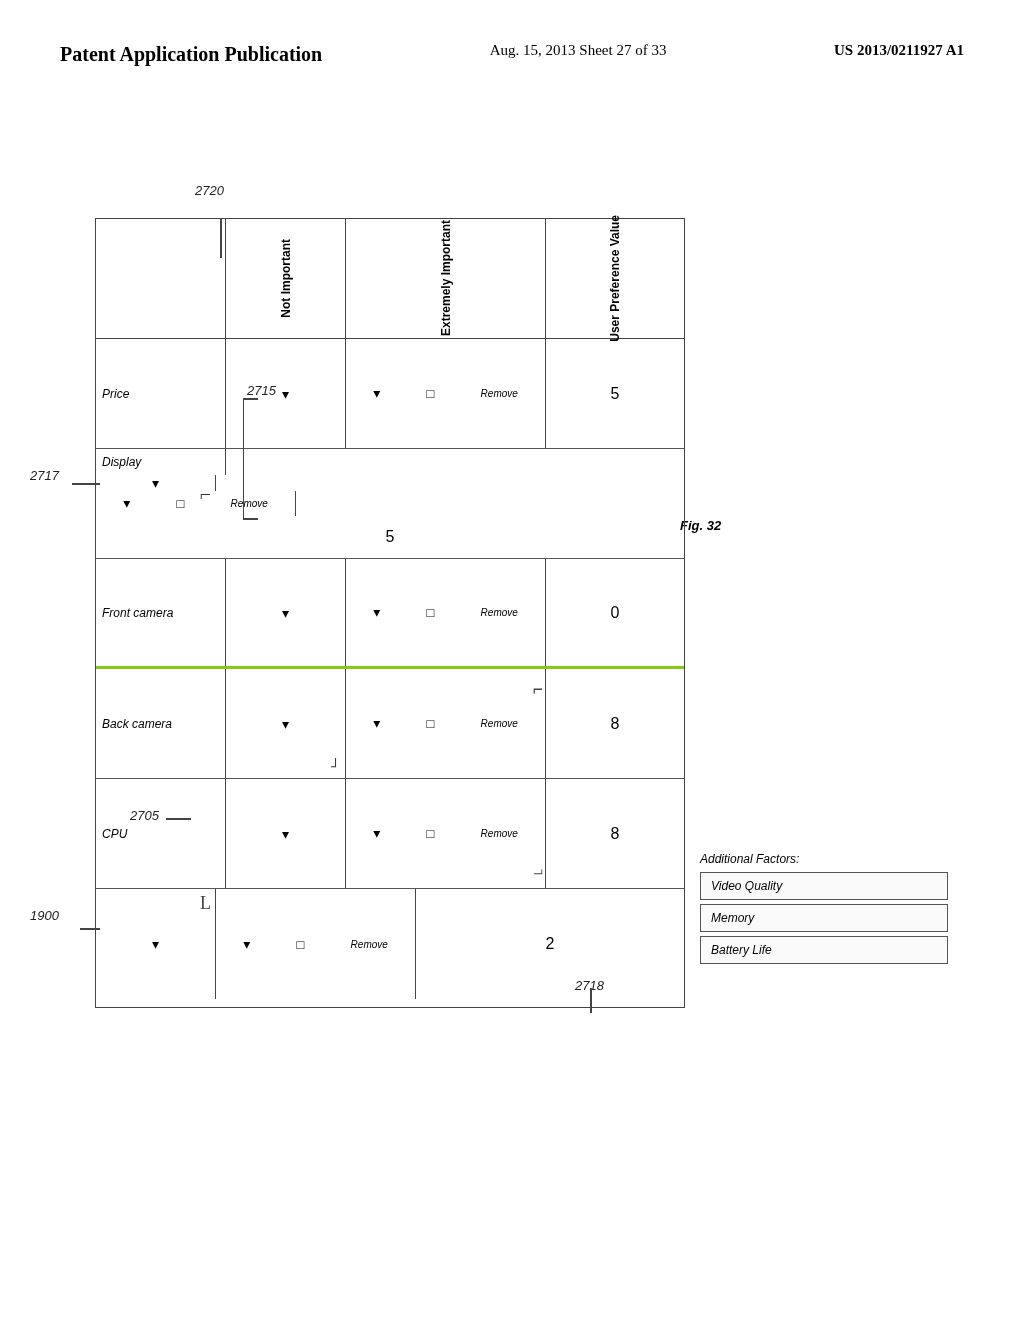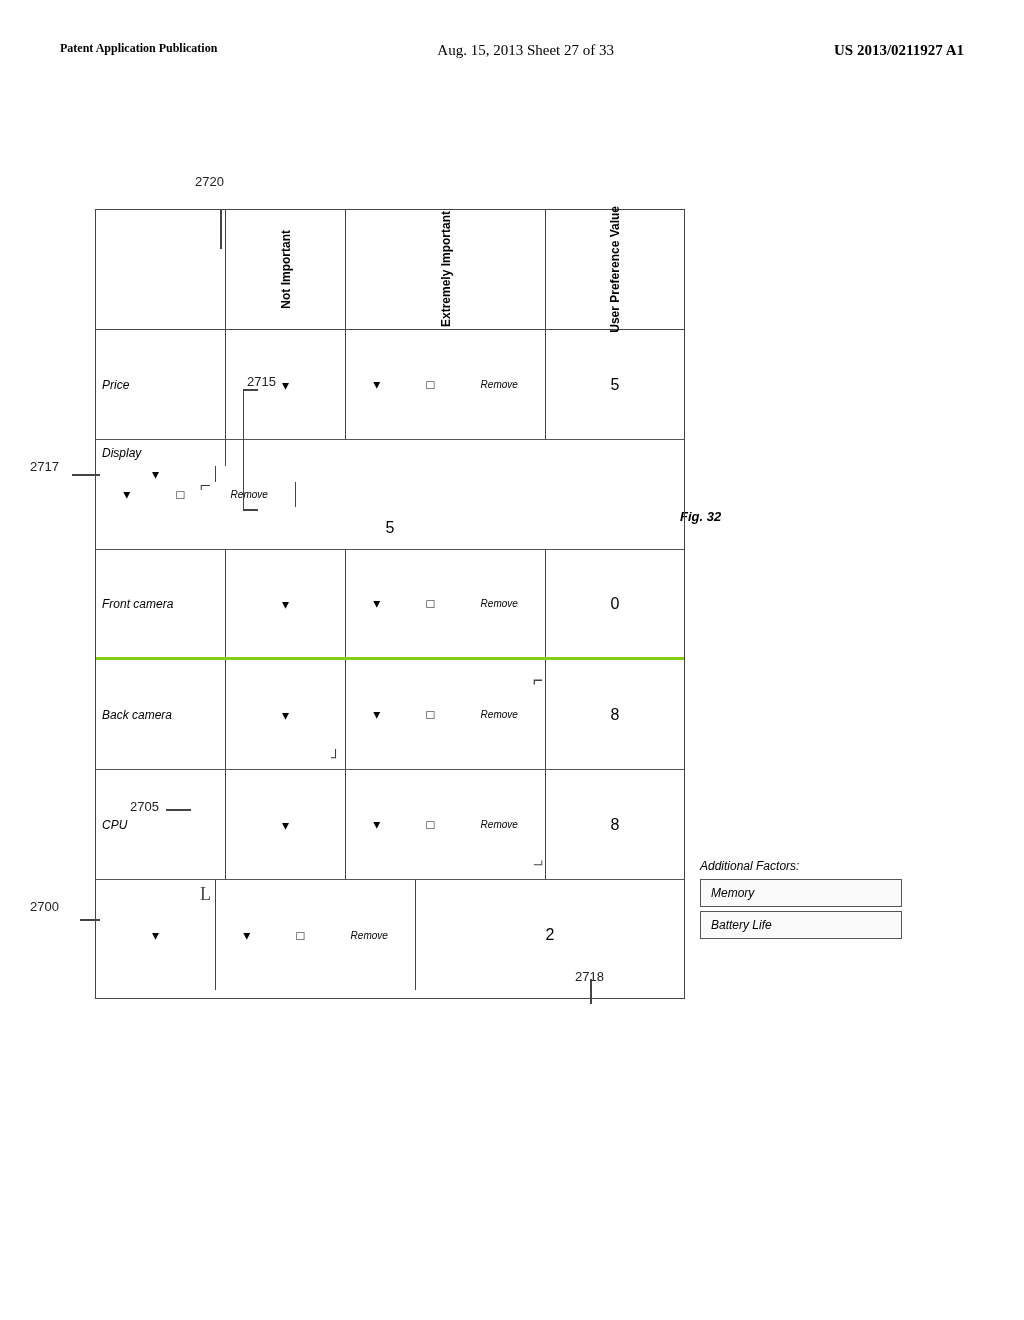--- a/index.html
+++ b/index.html
@@ -15,21 +15,21 @@
     .header {
       display: flex;
       justify-content: space-between;
       align-items: flex-start;
       padding: 40px 60px 20px 60px;
       font-size: 15px;
     }
 
     .header-left {
       font-weight: bold;
-      font-size: 12px;
+      font-size: 20px;
       line-height: 1.4;
     }
 
     .header-center {
       font-size: 15px;
       text-align: center;
       padding-top: 2px;
     }
 
     .header-right {
@@ -42,20 +42,21 @@
       position: relative;
       width: 100%;
       height: calc(1320px - 120px);
       padding: 0 40px;
     }
 
     
     .ref-label {
       position: absolute;
       font-size: 14px;
+      font-style: italic;
       color: #222;
       font-family: 'Arial', sans-serif;
     }
 
     
     .fig-label {
       position: absolute;
       font-size: 16px;
       font-style: italic;
       font-weight: bold;
@@ -71,21 +72,21 @@
 <body>
 
 <div class="header">
   <div class="header-left">Patent Application Publication</div>
   <div class="header-center">Aug. 15, 2013  Sheet 27 of 33</div>
   <div class="header-right">US 2013/0211927 A1</div>
 </div>
 
 <div class="main-content">
 
-  <div class="ref-label handwritten" style="left: 30px; top: 820px;">2700</div>
+  <div class="ref-label handwritten" style="left: 30px; top: 820px;">1900</div>
 
   <div class="ref-label handwritten" style="left: 30px; top: 380px;">2717</div>
 
   <div class="ref-label handwritten" style="left: 195px; top: 95px;">2720</div>
 
   <div class="ref-label handwritten" style="left: 130px; top: 720px;">2705</div>
 
   <div class="ref-label handwritten" style="left: 247px; top: 295px;">2715</div>
 
   <div class="ref-label handwritten" style="left: 575px; top: 890px;">2718</div>
@@ -212,23 +213,24 @@
         <span style="font-size: 13px; font-family: Arial;">□</span>
         <span style="font-size: 10px; font-style: italic; font-family: Arial;">Remove</span>
       </div>
       <div style="flex: 1; display: flex; align-items: center; justify-content: center; font-size: 16px; font-family: Arial;">
         <span>2</span>
       </div>
     </div>
 
   </div>
 
-  <div style="position: absolute; top: 780px; left: 700px; width: 202px;">
+  <div style="position: absolute; top: 764px; left: 700px; width: 248px;">
     <div style="font-size: 12px; font-style: italic; font-family: Arial, sans-serif; margin-bottom: 6px;">Additional Factors:</div>
     <div style="display: flex; flex-direction: column; gap: 4px;">
+      <div style="border: 1px solid #555; padding: 6px 10px; font-style: italic; font-size: 12px; font-family: Arial, sans-serif; background: #fafafa;">Video Quality</div>
       <div style="border: 1px solid #555; padding: 6px 10px; font-style: italic; font-size: 12px; font-family: Arial, sans-serif; background: #fafafa;">Memory</div>
       <div style="border: 1px solid #555; padding: 6px 10px; font-style: italic; font-size: 12px; font-family: Arial, sans-serif; background: #fafafa;">Battery Life</div>
     </div>
   </div>
 
   <div style="position: absolute; top: 310px; left: 243px; width: 2px; height: 120px; border-left: 1.5px solid #444;"></div>
   <div style="position: absolute; top: 310px; left: 243px; width: 15px; height: 1.5px; background: #444;"></div>
   <div style="position: absolute; top: 430px; left: 243px; width: 15px; height: 1.5px; background: #444;"></div>
 
   <div style="position: absolute; top: 840px; left: 80px; width: 20px; height: 1.5px; background: #444;"></div>

